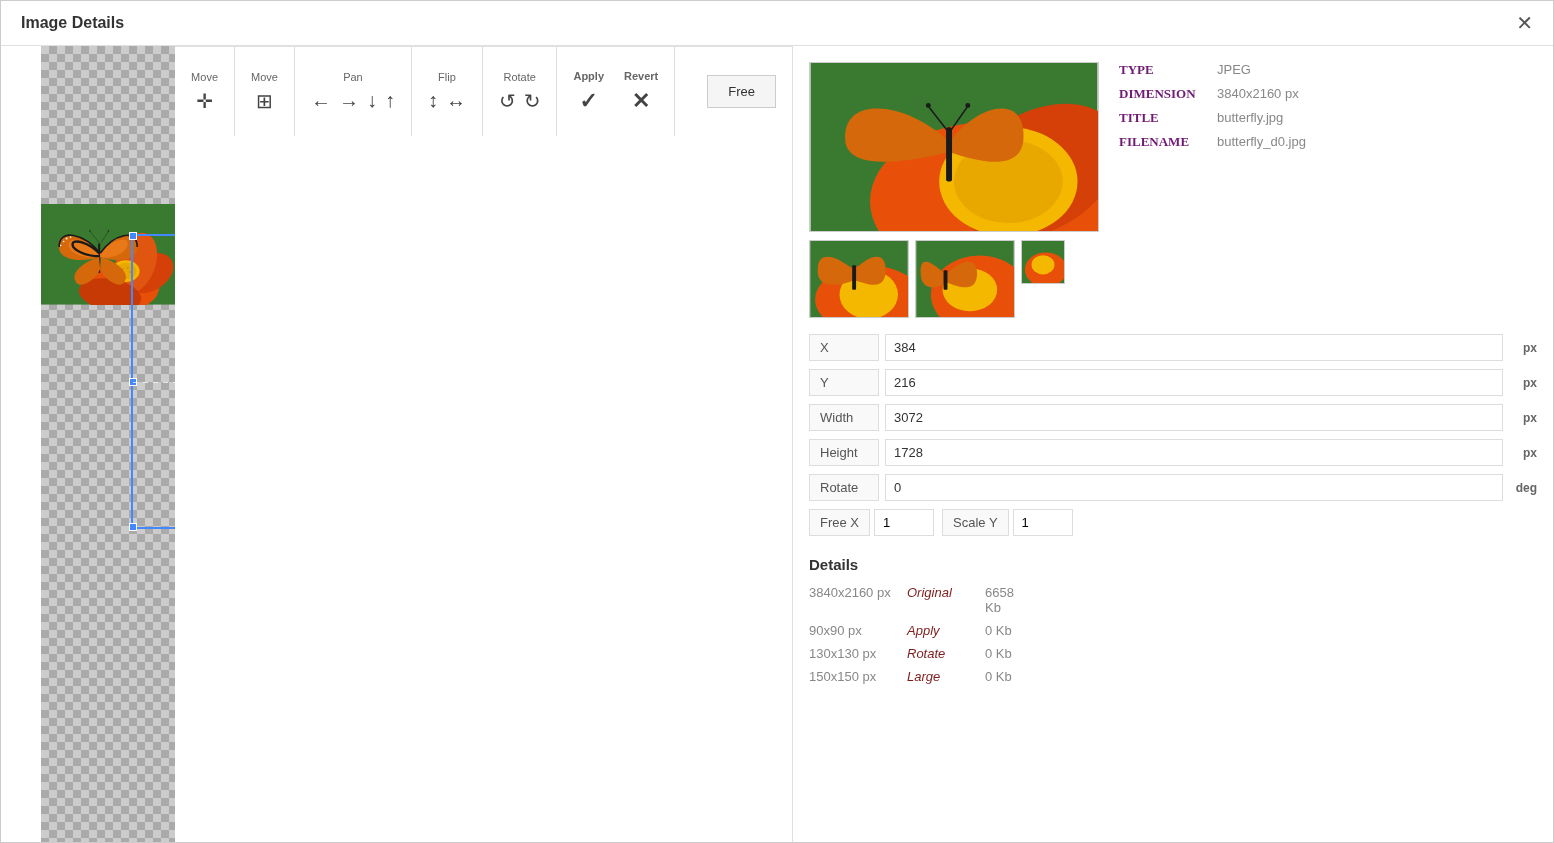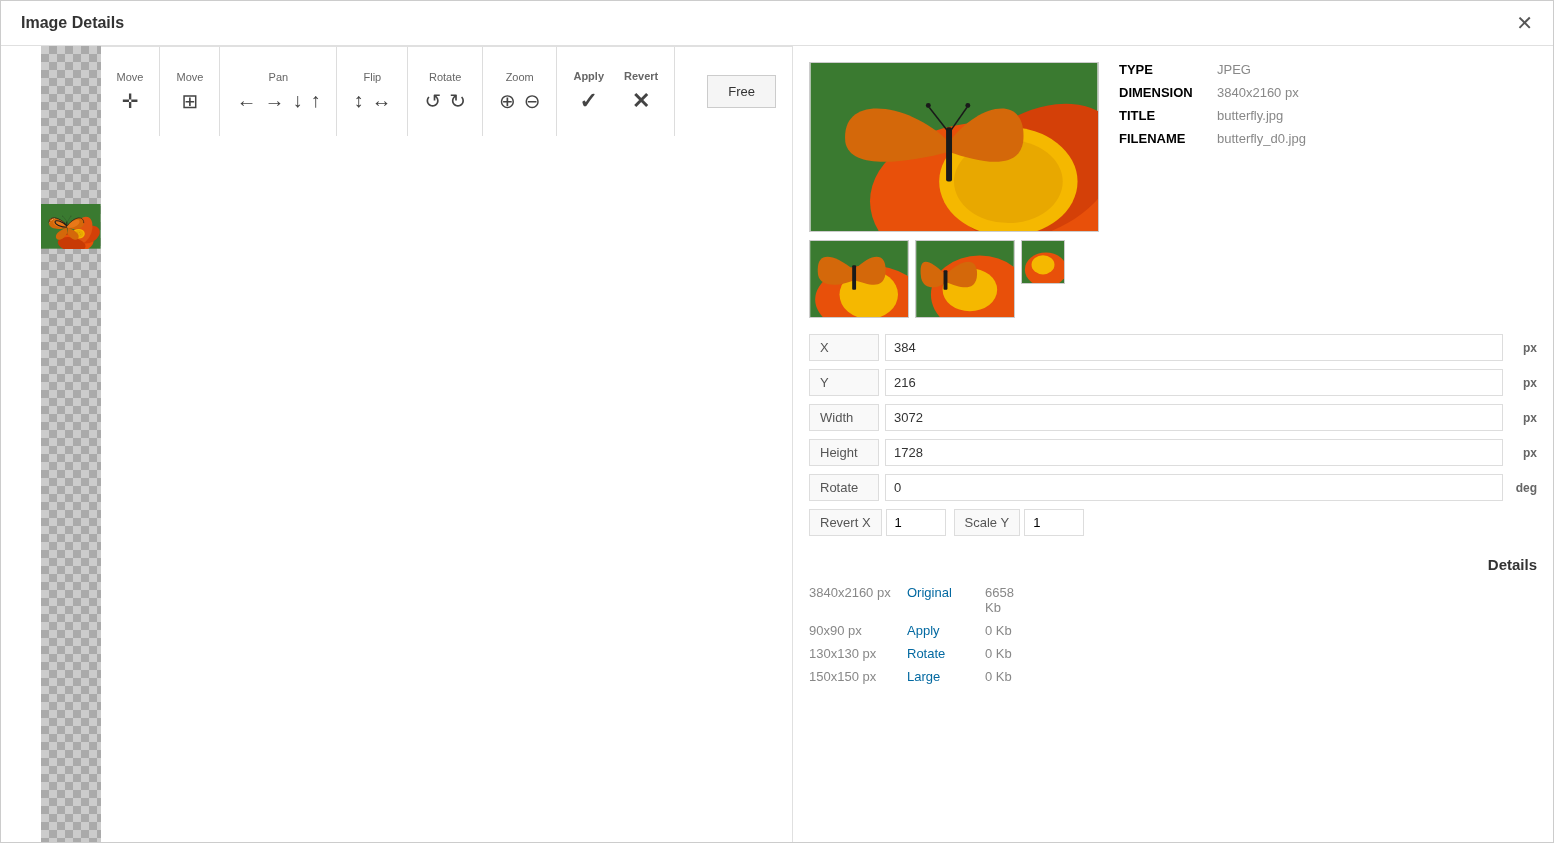--- a/index.html
+++ b/index.html
@@ -228,22 +228,23 @@
       flex: 1;
     }
     .meta-row {
       display: flex;
       gap: 8px;
       margin-bottom: 8px;
       font-size: 13px;
     }
     .meta-key {
       font-weight: 700;
-      color: #000000;
+      color: #701a75;
       min-width: 90px;
+      font-family: Liberation Serif, serif;
     }
     .meta-val {
       color: #888;
     }
     
     .fields-section {
       margin-top: 16px;
       display: flex;
       flex-direction: column;
       gap: 8px;
@@ -301,31 +302,30 @@
     }
     
     .details-section {
       margin-top: 20px;
     }
     .details-title {
       font-size: 15px;
       font-weight: 600;
       color: #333;
       margin-bottom: 12px;
-      text-align: right;
     }
     .detail-row {
       display: flex;
       gap: 8px;
       margin-bottom: 8px;
       font-size: 13px;
       align-items: flex-start;
     }
     .detail-dim { color: #888; min-width: 90px; }
-    .detail-type { color: #0369a1; min-width: 70px; }
+    .detail-type { color: #7f1d1d; min-width: 70px; font-style: italic; }
     .detail-size { color: #888; }
   </style>
 </head>
 <body>
 
 <div class="dialog">
 
   <div class="title-bar">
     <h2>Image Details</h2>
     <button class="close-btn">✕</button>
@@ -431,27 +431,20 @@
         </div>
 
         <div class="toolbar-group">
           <span class="toolbar-group-label">Rotate</span>
           <div class="toolbar-icons">
             <span class="toolbar-icon">↺</span>
             <span class="toolbar-icon">↻</span>
           </div>
         </div>
 
-        <div class="toolbar-group">
-          <span class="toolbar-group-label">Zoom</span>
-          <div class="toolbar-icons">
-            <span class="toolbar-icon">⊕</span>
-            <span class="toolbar-icon">⊖</span>
-          </div>
-        </div>
 
         <div class="apply-revert-group">
           <div style="display:flex;gap:20px;align-items:center;">
             <div style="display:flex;flex-direction:column;align-items:center;gap:4px;">
               <span class="toolbar-group-label">Apply</span>
               <span class="apply-icon">✓</span>
             </div>
             <div style="display:flex;flex-direction:column;align-items:center;gap:4px;">
               <span class="toolbar-group-label">Revert</span>
               <span class="revert-icon">✕</span>
@@ -563,21 +556,21 @@
         </div>
 
         <div class="field-row">
           <span class="field-label">Rotate</span>
           <input class="field-input" type="text" value="0" style="">
           <span class="field-unit">deg</span>
         </div>
 
         <div class="scalex-row">
           <div class="scale-group">
-            <span class="scale-label">Revert X</span>
+            <span class="scale-label">Free X</span>
             <input class="scale-input" type="text" value="1" style="">
           </div>
           <div class="scale-group">
             <span class="scale-label">Scale Y</span>
             <input class="scale-input" type="text" value="1" style="">
           </div>
         </div>
       </div>
 
       <div class="details-section">

